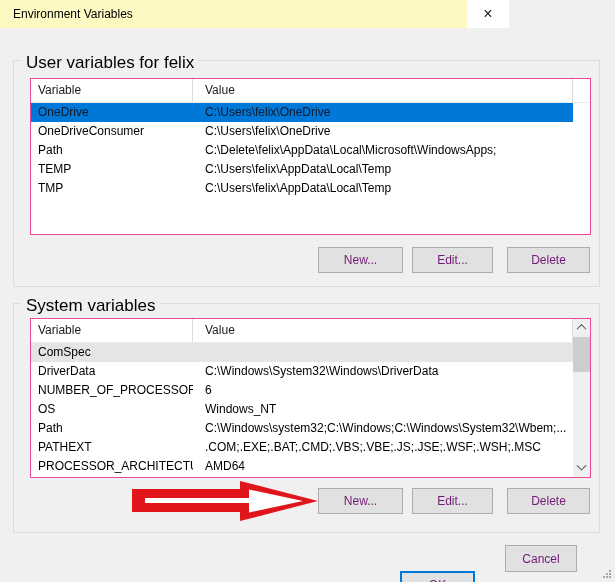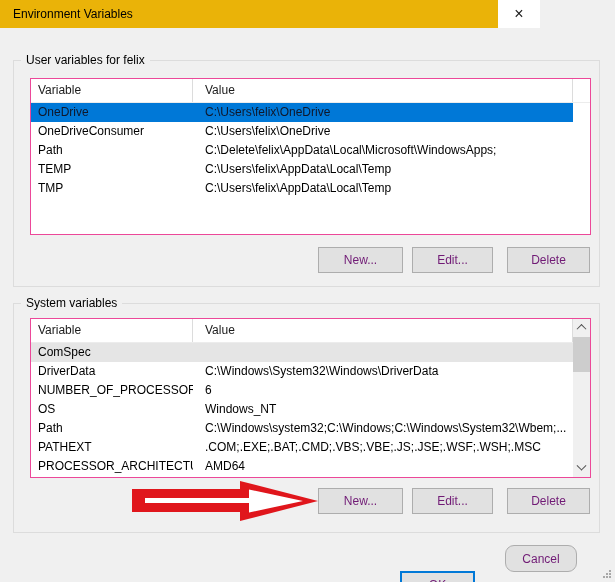--- a/index.html
+++ b/index.html
@@ -6,43 +6,42 @@
   body { font-family:"Liberation Sans", sans-serif; font-size:12px; color:#000; }
 
   #dialog {
     position:relative; width:615px; height:582px;
     background:#f0f0f0; overflow:hidden;
   }
 
   
   .titlebar {
     position:absolute; left:0; top:0; width:509px; height:28px;
-    background:#eab308;
-    padding-left:31px;
+    background:#fef9c3;
   }
   .title-text {
     position:absolute; left:13px; top:0; line-height:28px; font-size:12px; color:#000;
   }
   .close-btn {
     position:absolute; right:0; top:0; width:42px; height:28px;
     display:flex; align-items:center; justify-content:center;
     background:#ffffff; cursor:default;
   }
   .close-glyph { font-size:16px; font-weight:400; color:#1a1a1a; line-height:1; }
 
   
   .groupbox {
     position:absolute; left:13px; width:587px;
     border:1px solid #dcdcdc; box-sizing:border-box;
   }
   #gb-user   { top:60px;  height:227px; }
   #gb-system { top:303px; height:230px; }
   .gb-label {
     position:absolute; left:7px; top:-8px; background:#f0f0f0;
-    padding:0 5px; font-size:12px; color:#000; white-space:nowrap;
+    padding:0 5px; font-size:17px; color:#000; white-space:nowrap;
   }
 
   
   .listview {
     position:absolute; left:30px; width:561px;
     background:#ffffff; border:1px solid #ec4899; box-sizing:border-box;
   }
   #user-list   { top:78px;  height:157px; }
   #system-list { top:318px; height:160px; }
 
@@ -96,21 +95,21 @@
   #btn-user-new    { left:318px; top:247px; width:85px; }
   #btn-user-edit   { left:412px; top:247px; width:81px; }
   #btn-user-delete { left:507px; top:247px; width:83px; }
   #btn-sys-new     { left:318px; top:488px; width:85px; }
   #btn-sys-edit    { left:412px; top:488px; width:81px; }
   #btn-sys-delete  { left:507px; top:488px; width:83px; }
   #btn-ok {
     left:400px; top:571px; width:75px; height:27px;
     border:2px solid #0078d7;
   }
-  #btn-cancel { left:505px; top:545px; width:72px; height:27px;border-radius:9px; }
+  #btn-cancel { left:505px; top:545px; width:72px; height:27px; }
 
   
   #arrow-svg { position:absolute; left:0; top:0; pointer-events:none; }
 
   
   .grip {
     position:absolute; right:4px; bottom:10px; width:2px; height:2px;
     background:#a8a8a8;
     box-shadow: 0 3px 0 0 #a8a8a8, 0 6px 0 0 #a8a8a8,
                 -3px 3px 0 0 #a8a8a8, -3px 6px 0 0 #a8a8a8,

